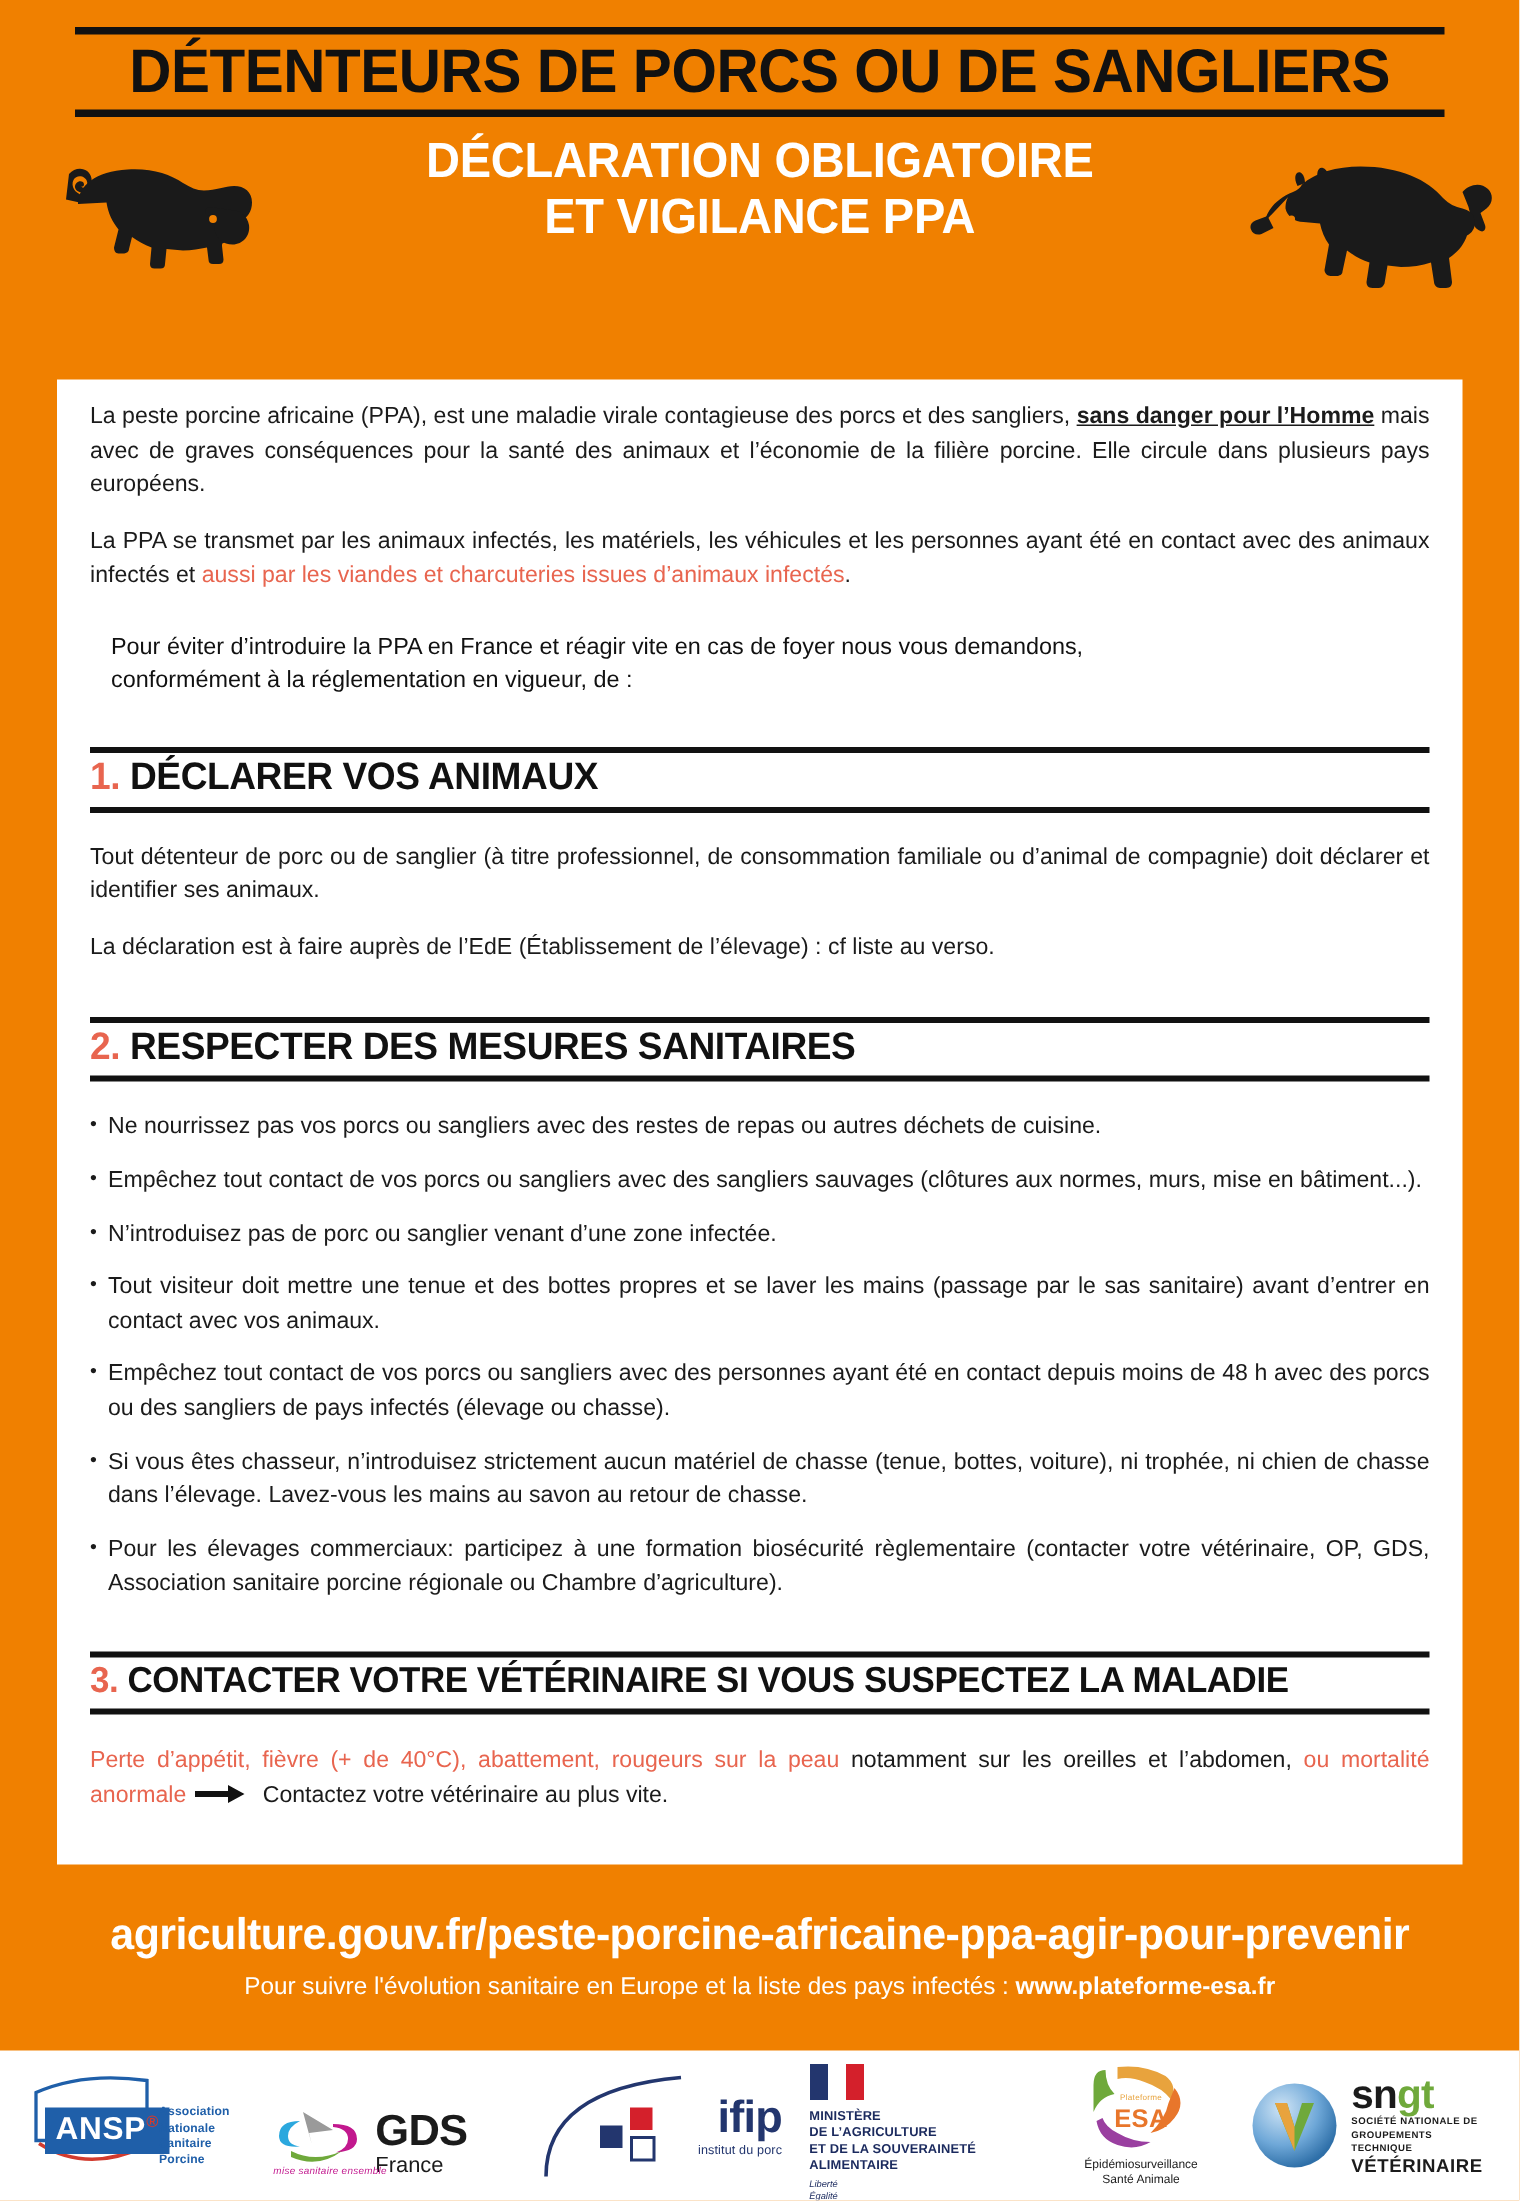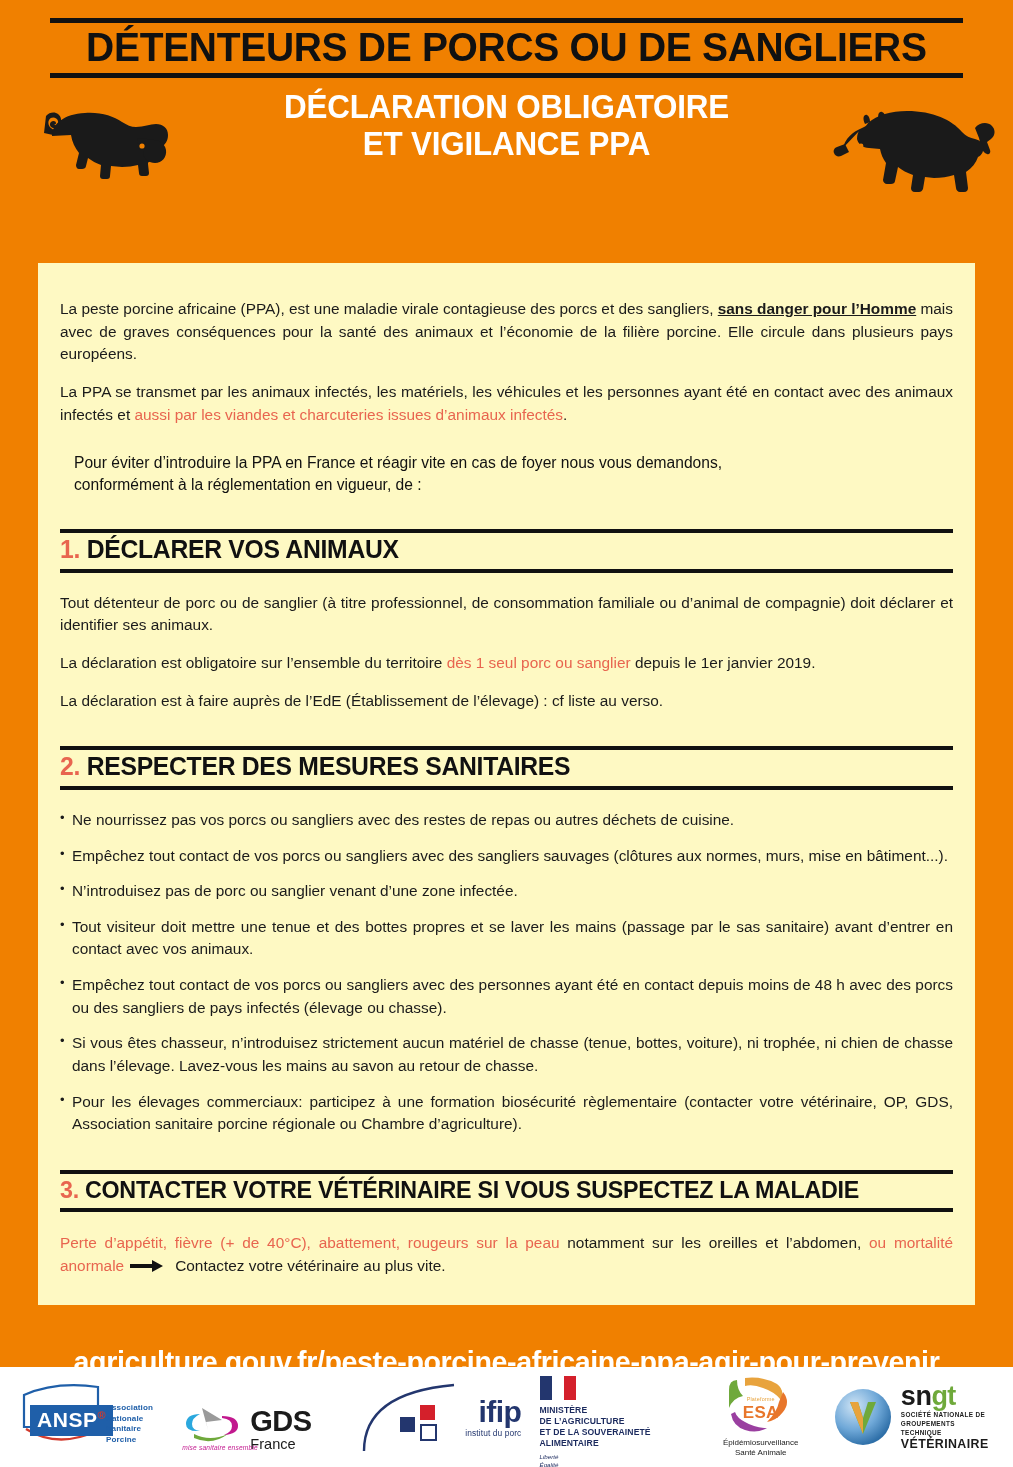--- a/index.html
+++ b/index.html
@@ -75,23 +75,23 @@
     top: 100px;
     width: 170px;
     height: 96px;
     z-index: 1;
   }
 
   
   .card {
     position: relative;
     z-index: 2;
-    margin: 15px 38px;
-    background: #fef9c3;
-    padding: 35px 22px 26px 22px;
+    margin: 5px 38px;
+    background: #ffffff;
+    padding: 14px 22px 26px 22px;
     box-sizing: border-box;
     min-height: 990px;
   }
   .p {
     font-size: 15.4px;
     line-height: 1.47;
     color: #1b1b1b;
     text-align: justify;
     margin: 0 0 15px 0;
   }
@@ -361,23 +361,20 @@
 
     <div class="section">
       <div class="sec-head">
         <div class="sec-head-inner">
           <span class="sec-num">1.</span>
           <span>DÉCLARER VOS ANIMAUX</span>
         </div>
       </div>
       <div class="sec-body">
         <p class="p">Tout détenteur de porc ou de sanglier (à titre professionnel, de consommation familiale ou d’animal de compagnie) doit déclarer et identifier ses animaux.</p>
-        <p class="p">
-          <span>La déclaration est obligatoire sur l’ensemble du territoire </span><span class="accent">dès 1 seul porc ou sanglier</span><span> depuis le 1er janvier 2019.</span>
-        </p>
         <p class="p">La déclaration est à faire auprès de l’EdE (Établissement de l’élevage) : cf liste au verso.</p>
       </div>
     </div>
 
     <div class="section">
       <div class="sec-head">
         <div class="sec-head-inner">
           <span class="sec-num">2.</span>
           <span>RESPECTER DES MESURES SANITAIRES</span>
         </div>

